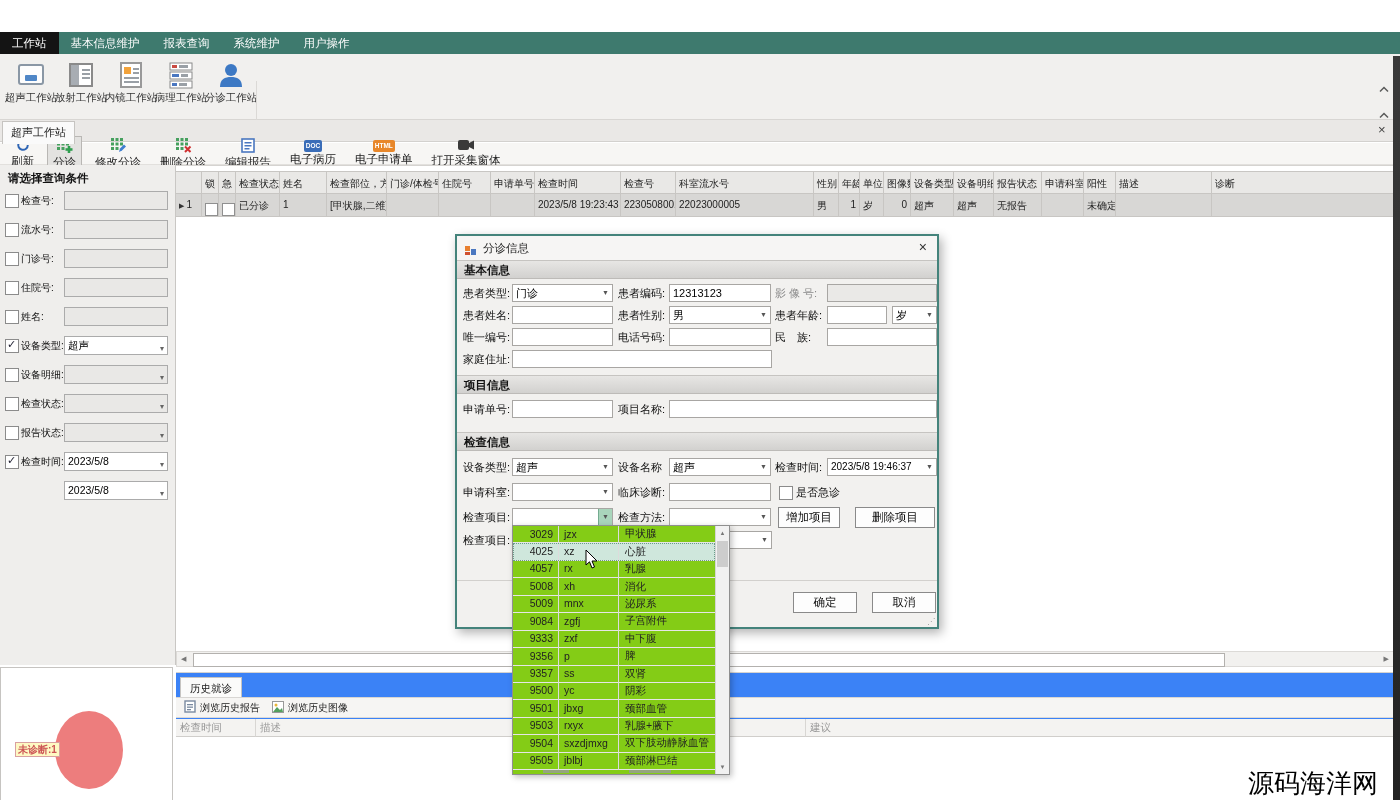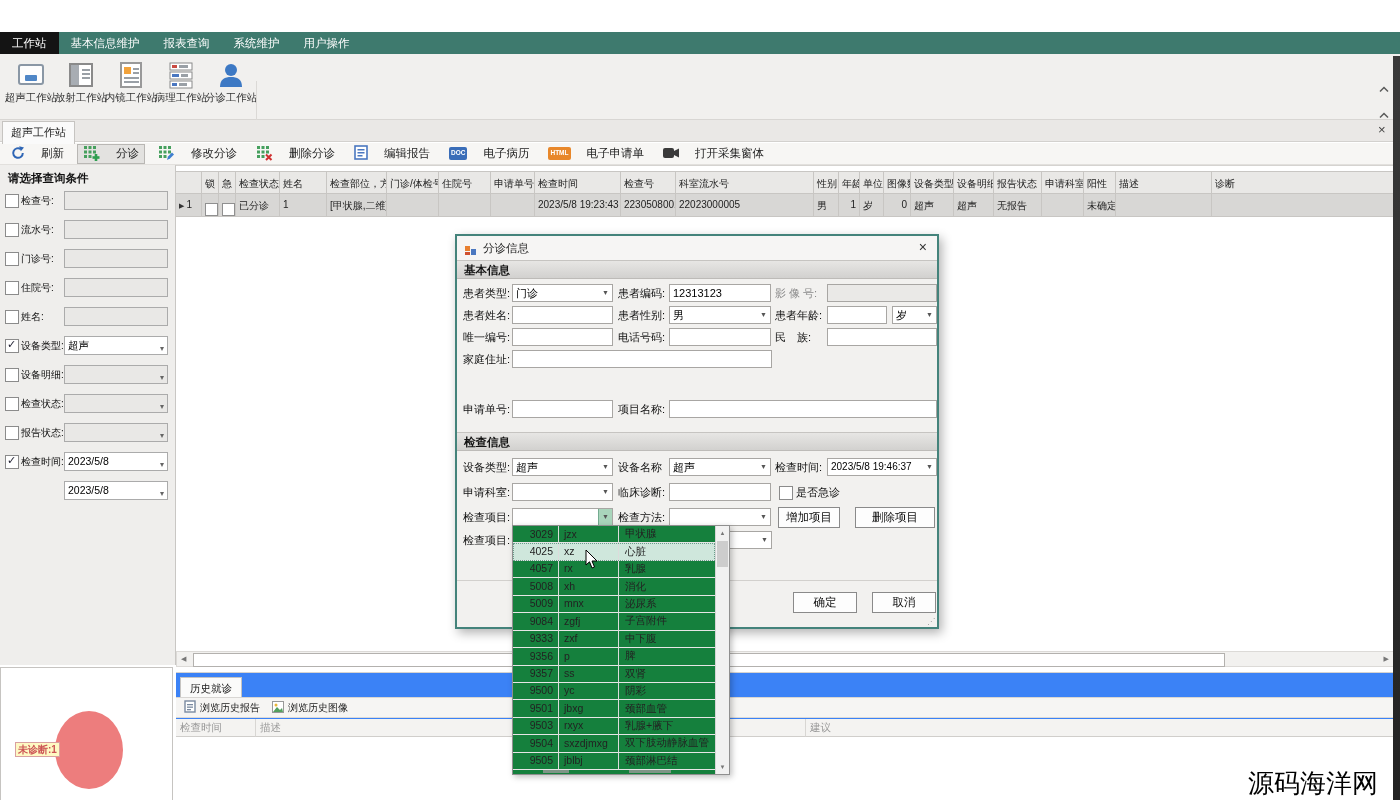--- a/index.html
+++ b/index.html
@@ -18,21 +18,21 @@
   .vsep{position:absolute;left:256px;top:27px;width:1px;height:56px;background:#dbd9d6;}
   .chev{position:absolute;left:1379px;}
   
   .tabrow{left:0;top:88px;width:1393px;height:22px;background:#eae8e6;border-bottom:1px solid #d3d1ce;box-sizing:border-box;}
   .doctab{position:absolute;left:2px;top:89px;height:22px;background:#fafafa;border:1px solid #c6c4c1;border-bottom:none;
           font-size:11px;color:#222;line-height:21px;padding:0 8px;z-index:2;}
   .tabclose{position:absolute;left:1378px;top:90px;font-size:13px;color:#444;}
   
   .toolbar{left:0;top:111px;width:1393px;height:22px;background:#f7f6f4;border-bottom:1px solid #e2e0dd;box-sizing:border-box;
            display:flex;align-items:center;gap:7px;padding-left:5px;}
-  .titem{display:flex;align-items:center;gap:16px;font-size:11.5px;color:#222;padding:1px 6px;white-space:nowrap;}
+  .titem{display:flex;align-items:center;gap:0;font-size:11.5px;color:#222;padding:1px 6px;white-space:nowrap;flex-direction:column;}
   .titem.selected{background:#e3e2e0;border:1px solid #b9b7b4;padding:0 5px;}
   .badge{color:#fff;font-size:6.5px;font-weight:bold;padding:3px 2px;border-radius:2px;line-height:1;}
   .badge.doc{background:#3a6db8;}
   .badge.html{background:#e8872a;}
   
   .leftpanel{left:0;top:133px;width:176px;height:500px;background:#efeeec;border-right:1px solid #c9c7c4;box-sizing:border-box;}
   .qtitle{position:absolute;left:8px;top:6px;font-size:11.5px;font-weight:bold;color:#111;}
   .qrow{position:absolute;left:0;width:176px;height:22px;}
   .cb{position:absolute;left:5px;top:3px;width:12px;height:12px;background:#fff;border:1px solid #8b8b8b;box-sizing:content-box;}
   .cb.checked::after{content:"✓";position:absolute;left:1px;top:-2px;font-size:11px;color:#223;}
@@ -94,21 +94,21 @@
         line-height:16px;padding-left:3px;overflow:hidden;white-space:nowrap;}
   .dctl.dis{background:#eae9e7;}
   .arr{position:absolute;right:0;top:0;bottom:0;width:13px;display:flex;align-items:center;justify-content:center;
        font-size:7px;color:#555;}
   .dctl.open .arr{background:#a9d5bb;border-left:1px solid #74ab90;}
   .dbtn{position:absolute;height:21px;background:#fdfdfd;border:1px solid #8a8a8a;box-sizing:border-box;font-size:11.5px;
         color:#111;text-align:center;line-height:19px;}
   .dfootline{position:absolute;left:0;right:0;top:344px;border-top:1px solid #d2d0cd;height:0;}
   .grip{position:absolute;right:2px;bottom:1px;font-size:8px;color:#999;}
   
-  .popup{left:512px;top:493px;width:218px;height:250px;background:#15803d;border:1px solid #8f8f8f;box-sizing:border-box;z-index:20;
+  .popup{left:512px;top:493px;width:218px;height:250px;background:#84cc16;border:1px solid #8f8f8f;box-sizing:border-box;z-index:20;
          box-shadow:2px 2px 6px rgba(0,0,0,.25);}
   .plist{position:absolute;left:0;top:0;right:14px;bottom:0;overflow:hidden;}
   .prow{display:flex;height:17.45px;box-sizing:border-box;border-bottom:1px solid #e6e6e6;align-items:center;font-size:10.5px;color:#222;}
   .pc{width:46px;text-align:right;padding-right:5px;border-right:1px solid #dcdcdc;box-sizing:border-box;}
   .pa{width:60px;padding-left:5px;border-right:1px solid #dcdcdc;box-sizing:border-box;overflow:hidden;}
   .pn{flex:1;padding-left:6px;overflow:hidden;white-space:nowrap;}
   .prow .pc,.prow .pa{height:17.45px;line-height:17.45px;}
   .prow.sel{background:#cfe7dc;outline:1px dotted #6a9a8a;outline-offset:-1px;}
   .pscroll{position:absolute;right:0;top:0;width:14px;bottom:0;background:#f1f1f1;border-left:1px solid #d5d5d5;box-sizing:border-box;}
   .parr{position:absolute;left:0;width:13px;text-align:center;font-size:6px;color:#777;}
@@ -462,20 +462,21 @@
     <span class="dlabel" style="left:6px;top:92px">唯一编号:</span>
     <span class="dctl" style="left:55px;top:92px;width:101px"></span>
     <span class="dlabel" style="left:161px;top:92px">电话号码:</span>
     <span class="dctl" style="left:212px;top:92px;width:102px"></span>
     <span class="dlabel" style="left:318px;top:92px">民　族:</span>
     <span class="dctl" style="left:370px;top:92px;width:110px"></span>
 
     <span class="dlabel" style="left:6px;top:114px">家庭住址:</span>
     <span class="dctl" style="left:55px;top:114px;width:260px"></span>
 
+    <div class="dsection" style="top:139px">项目信息</div>
     <span class="dlabel" style="left:6px;top:164px">申请单号:</span>
     <span class="dctl" style="left:55px;top:164px;width:101px"></span>
     <span class="dlabel" style="left:161px;top:164px">项目名称:</span>
     <span class="dctl" style="left:212px;top:164px;width:268px"></span>
 
     <div class="dsection" style="top:196px">检查信息</div>
     <span class="dlabel" style="left:6px;top:222px">设备类型:</span>
     <span class="dctl" style="left:55px;top:222px;width:101px"><span>超声</span><span class="arr">▼</span></span>
     <span class="dlabel" style="left:161px;top:222px">设备名称</span>
     <span class="dctl" style="left:212px;top:222px;width:102px"><span>超声</span><span class="arr">▼</span></span>

